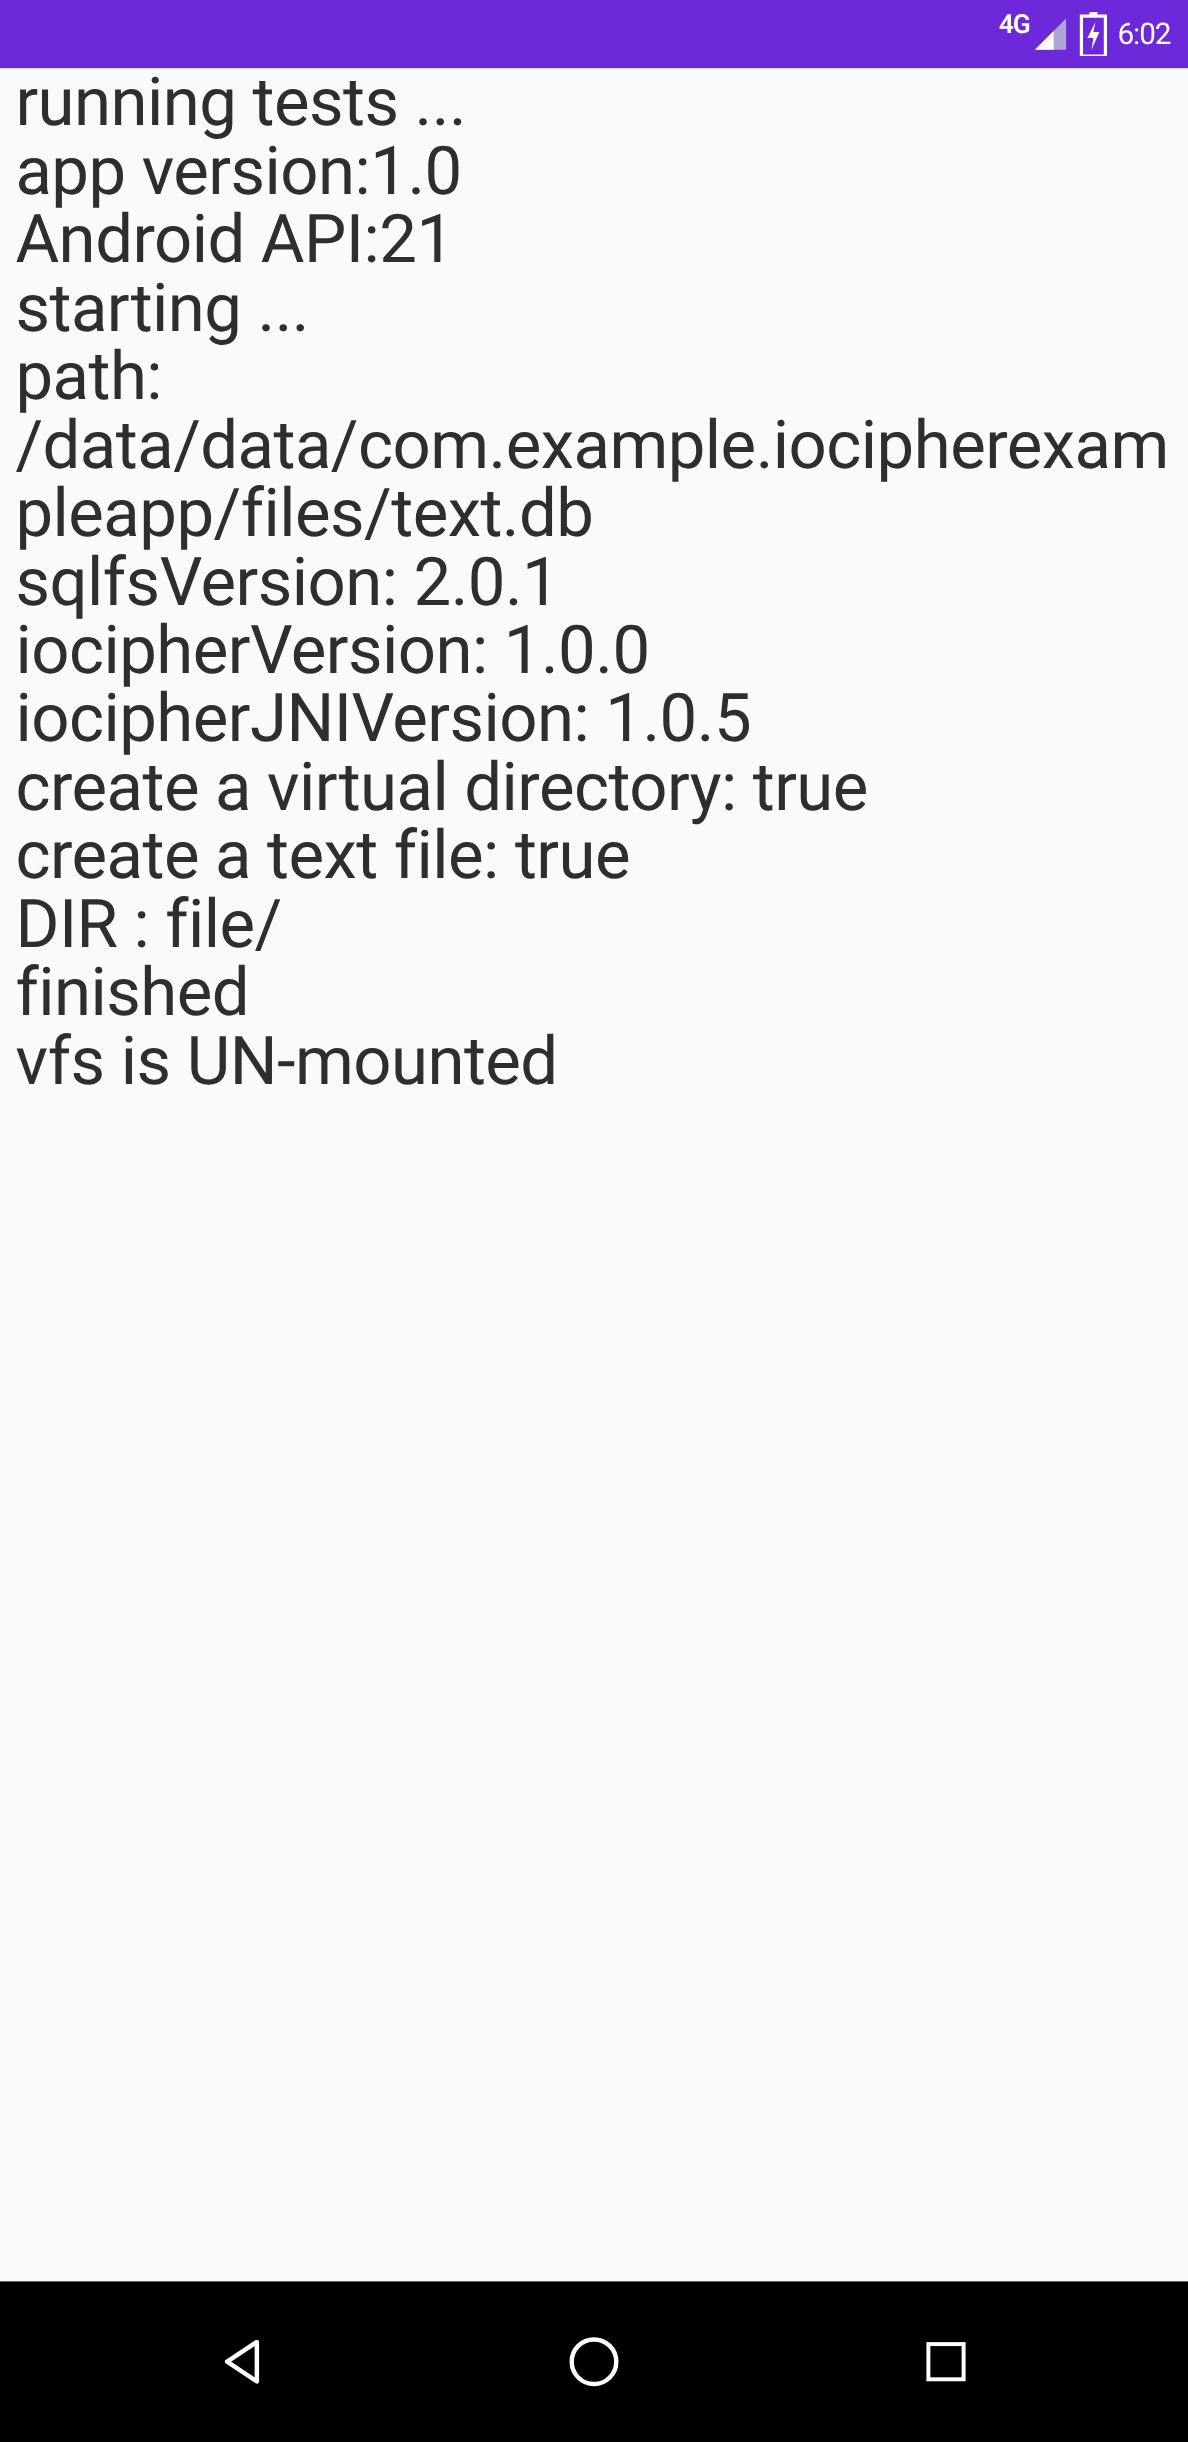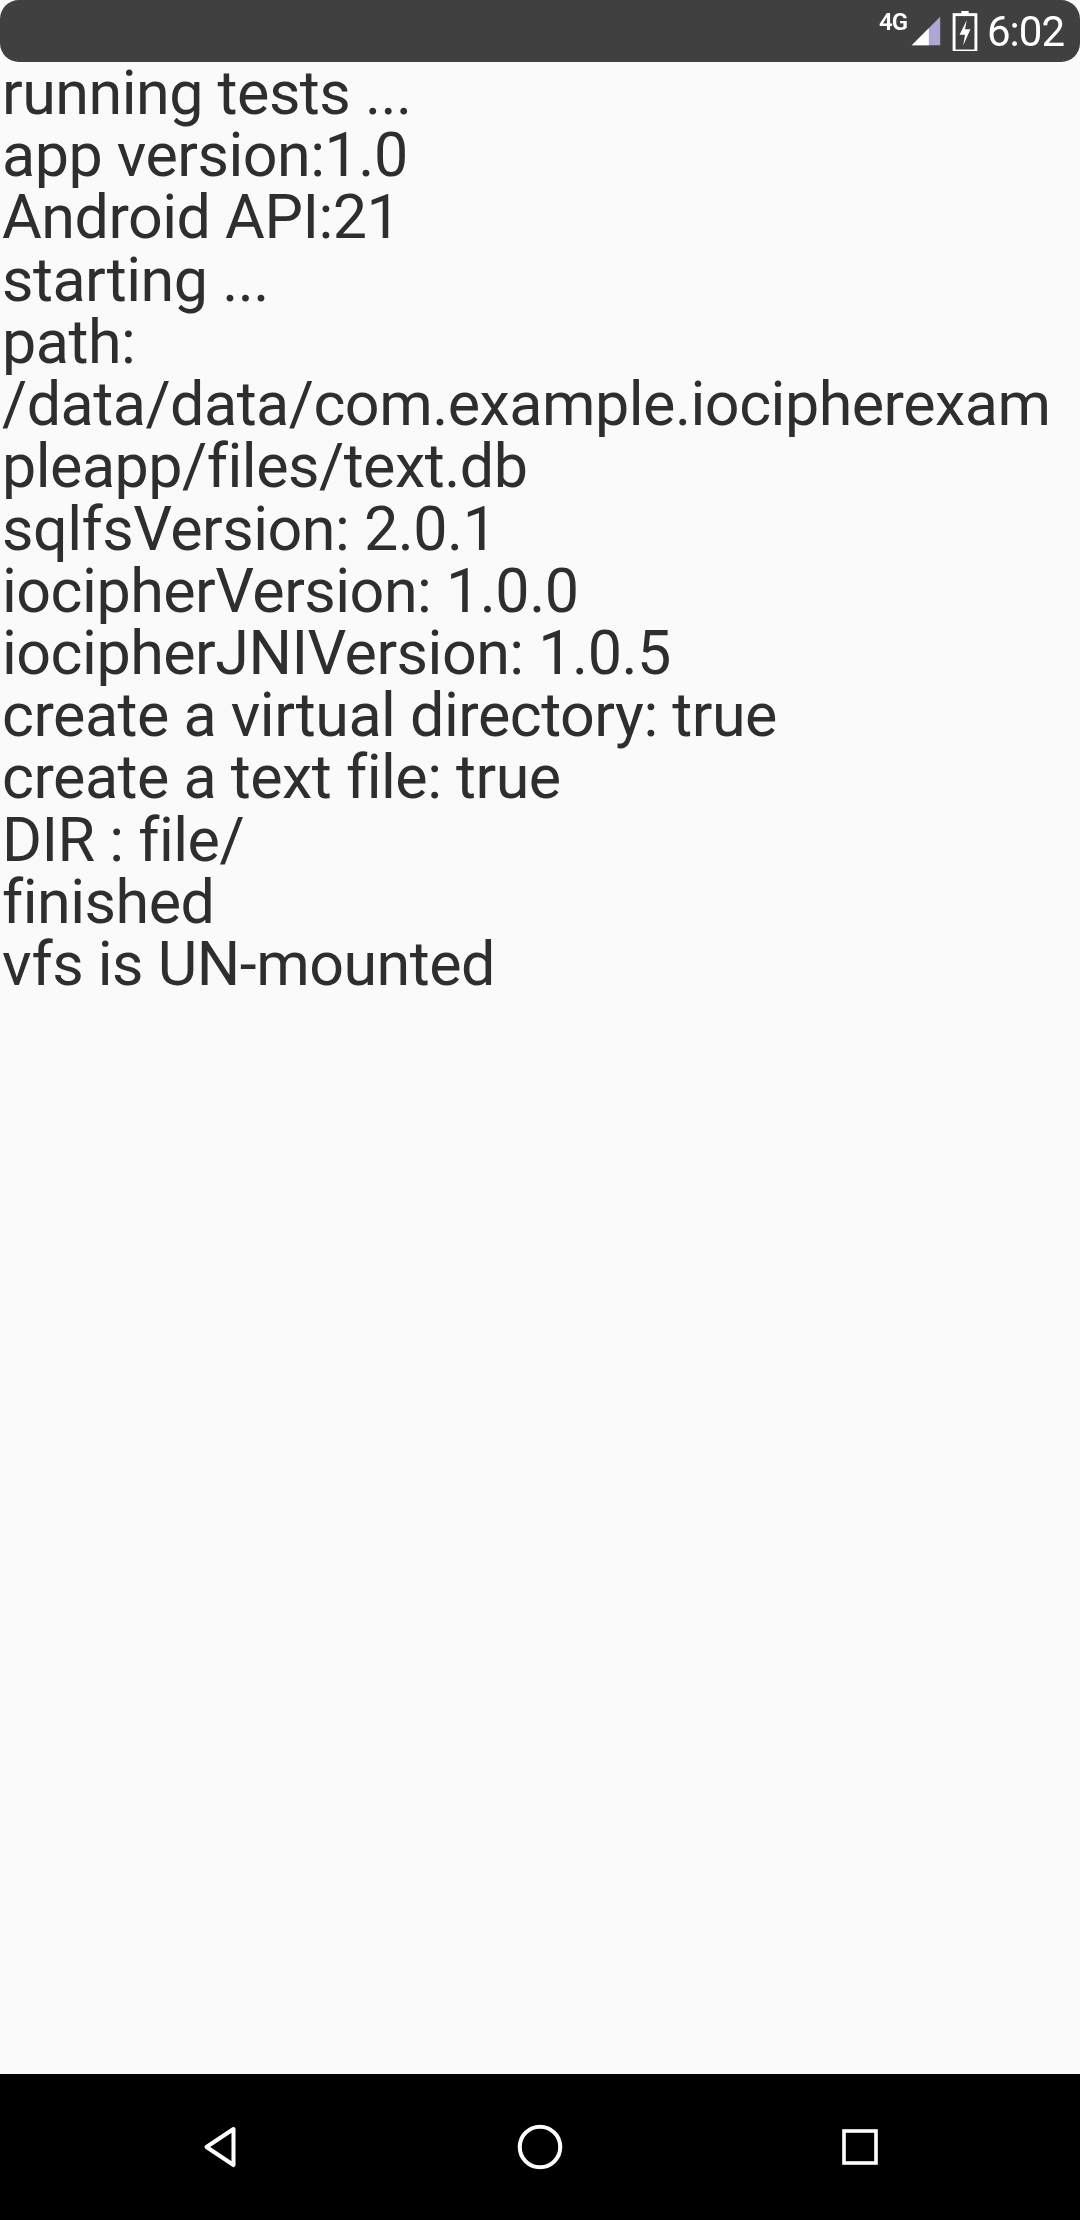--- a/index.html
+++ b/index.html
@@ -6,44 +6,43 @@
   body {
     width: 1080px;
     height: 2220px;
     background: #fafafa;
     font-family: Roboto, "Helvetica Neue", Arial, sans-serif;
     overflow: hidden;
     position: relative;
   }
   .status-bar {
     height: 62px;
-    background: #404040;
+    background: #6d28d9;
     display: flex;
     justify-content: flex-end;
     align-items: center;
     padding-right: 16px;
     gap: 8px;
     color: #ffffff;
-    border-radius: 19px;
   }
   .status-4g {
     font-size: 24px;
     font-weight: 600;
     letter-spacing: -1px;
     margin-right: -6px;
     margin-top: -18px;
   }
   .status-icon { display: inline-flex; align-items: center; }
   .status-time {
-    font-size: 42px;
+    font-size: 27px;
     font-weight: 400;
     letter-spacing: -1px;
   }
   .content {
-    padding: 0 2px;
+    padding: 0 14px;
   }
   .log-line {
     font-size: 61px;
     line-height: 1.02;
     color: #2e2e2e;
     font-weight: 400;
     letter-spacing: -0.5px;
     word-wrap: break-word;
     white-space: pre-wrap;
   }

